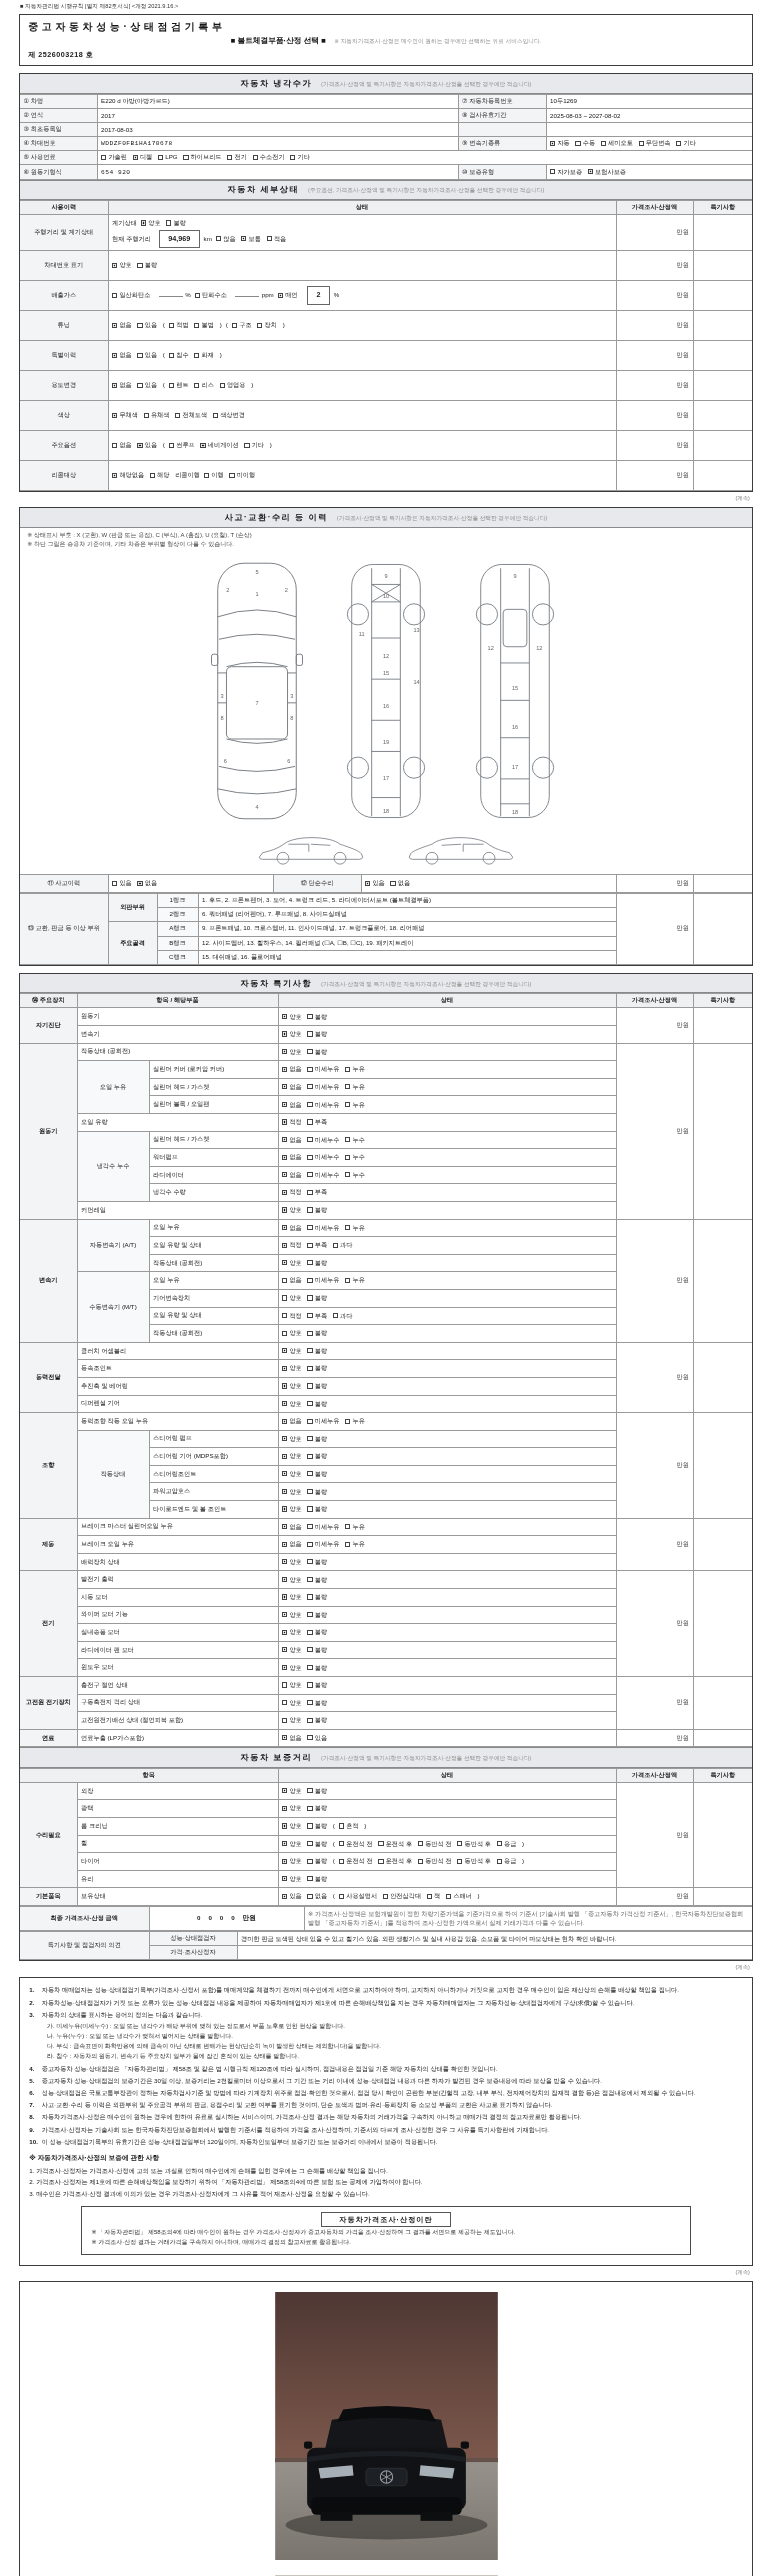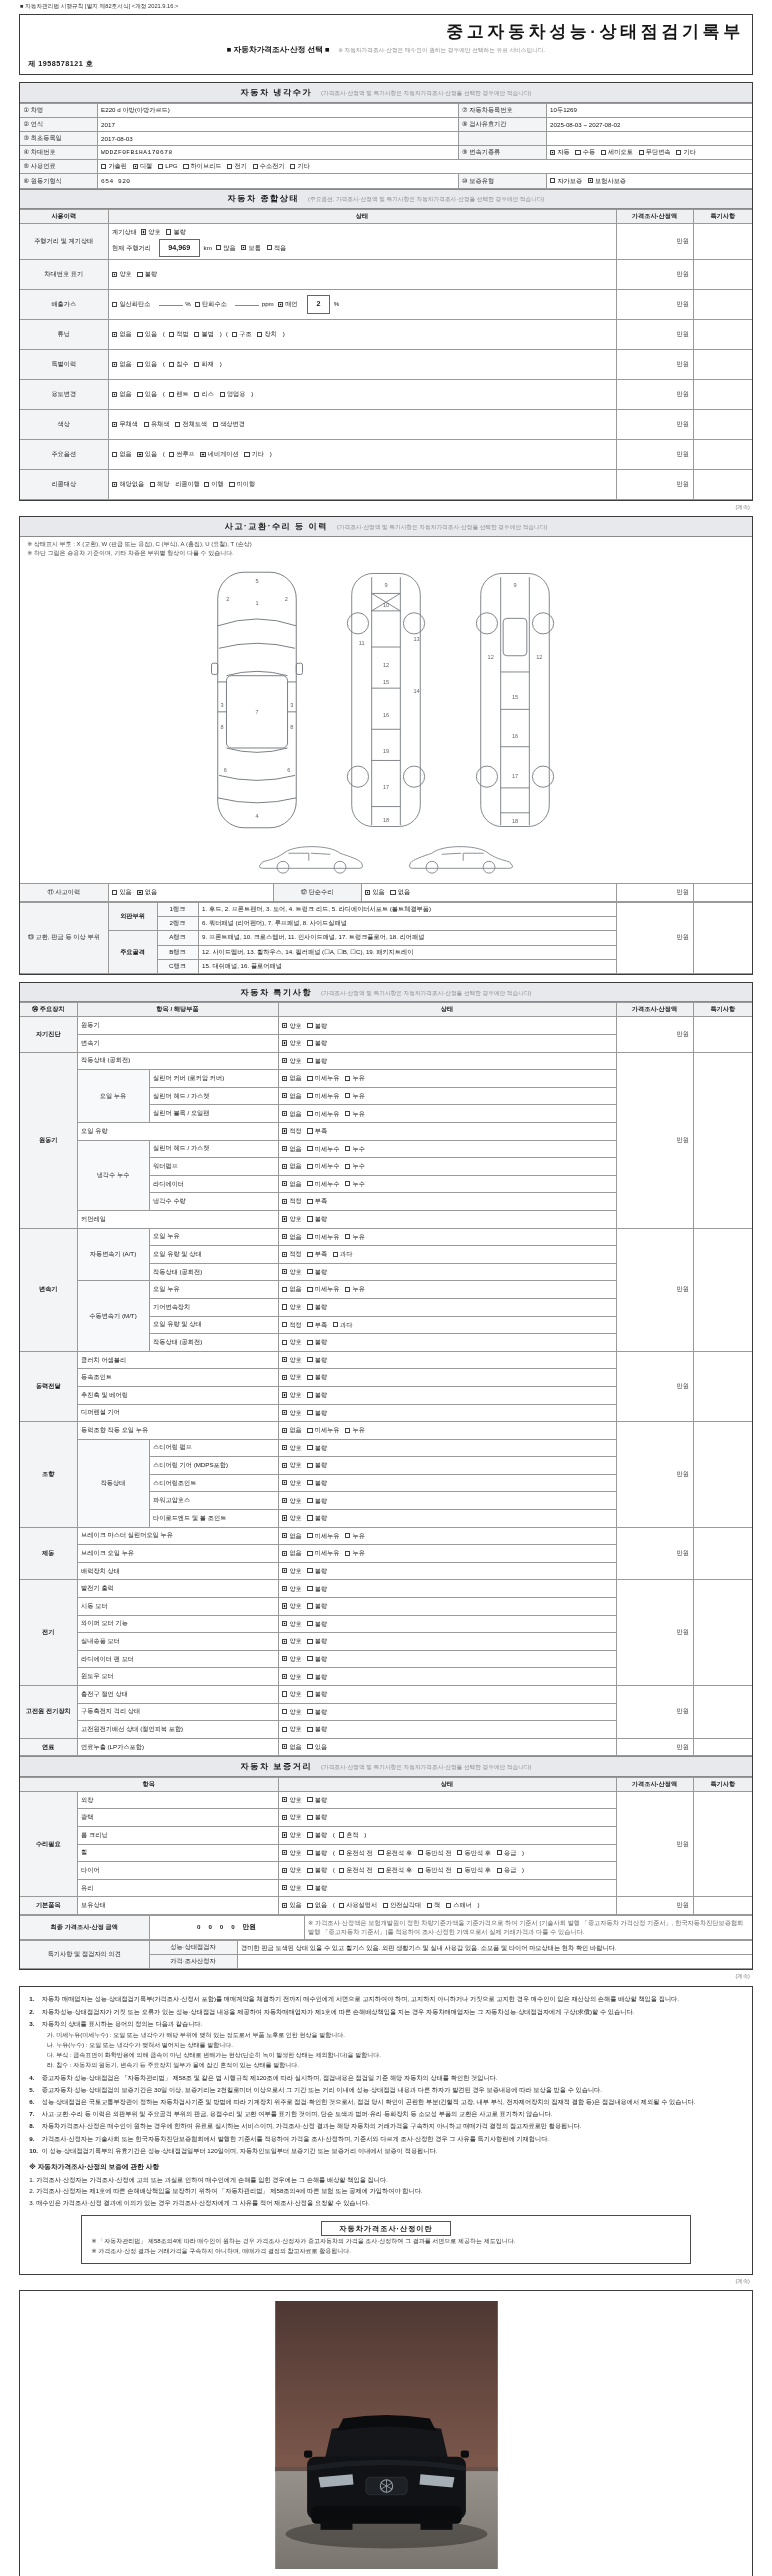--- a/index.html
+++ b/index.html
@@ -1,21 +1,21 @@
 <!DOCTYPE html>
 <html style="font-size:8.2px"><head>
 <meta charset="utf-8">
 <style>
   *{box-sizing:border-box;margin:0;padding:0;}
   body{background:#ffffff;font-family:"Liberation Sans","DejaVu Sans",sans-serif;color:#161616;}
   .page{width:734px;margin:0 auto;padding:2.1px 0 13.4px;}
   .form-ref{font-size:5.7px;color:#333;padding:1px 1px 2.6px;}
   .block{border:1px solid #3c3c3c;margin-bottom:7.2px;background:#fff;}
   .head-block{padding:4.1px 8.2px 5.2px;}
-  .title{text-align:right;font-size:17px;font-weight:bold;letter-spacing:3.6px;padding-top:1px;}
+  .title{text-align:left;font-size:10px;font-weight:bold;letter-spacing:3.6px;padding-top:1px;}
   .subtitle-row{text-align:center;margin-top:2.6px;}
   .subtitle{font-size:7.7px;font-weight:bold;}
   .subnote{font-size:5.7px;color:#8b8b8b;margin-left:6.2px;}
   .doc-no{font-size:7.2px;font-weight:bold;margin-top:3.6px;letter-spacing:0.5px;}
   .sec-head{background:#e7e9ec;border-bottom:0.5px solid #8a8a8a;border-top:0.5px solid #8a8a8a;text-align:center;font-weight:bold;font-size:8.2px;padding:3.6px 2.1px;letter-spacing:1.5px;}
   .sec-head .note{font-size:5.7px;color:#8d8d8d;font-weight:normal;letter-spacing:0;margin-left:5.2px;}
   table.t{width:100%;border-collapse:collapse;table-layout:fixed;}
   table.t td,table.t th{border:0.5px solid #9a9a9a;font-size:6.2px;padding:2.1px 3.6px;vertical-align:middle;}
   table.t tr>*:first-child{border-left:none;} table.t tr>*:last-child{border-right:none;}
   .colhead th{background:#eef0f2;font-size:6.2px;font-weight:bold;padding:2.6px;text-align:center;}
@@ -65,24 +65,24 @@
 </head>
 <body>
 
 <div class="page">
 
   <div class="form-ref">■ 자동차관리법 시행규칙 [별지 제82호서식] &lt;개정 2021.9.16.&gt;</div>
 
   <div class="block head-block">
     <div class="title">중고자동차성능·상태점검기록부</div>
     <div class="subtitle-row">
-      <span class="subtitle">■ 자동차가격조사·산정 선택 ■</span>
+      <span class="subtitle">■ 볼트체결부품·산정 선택 ■</span>
       <span class="subnote">※ 자동차가격조사·산정은 매수인이 원하는 경우에만 선택하는 유료 서비스입니다.</span>
     </div>
-    <div class="doc-no">제 1958578121 호</div>
+    <div class="doc-no">제 2526003218 호</div>
   </div>
 
   <div class="block">
     <div class="sec-head" style="border-top:none">
       <span>자동차 냉각수가</span>
       <span class="note">(가격조사·산정액 및 특기사항은 자동차가격조사·산정을 선택한 경우에만 적습니다)</span>
     </div>
     <table class="t basic-table">
       <colgroup>
           <col style="width:77px">
@@ -122,21 +122,21 @@
         <tr>
           <td class="lab">⑥ 원동기형식</td>
           <td class="val mono">654 920</td>
           <td class="lab">⑩ 보증유형</td>
           <td class="val"><span class="opt"><span class="cb"></span><span class="cb-label">자가보증</span></span><span class="opt"><span class="cb on"></span><span class="cb-label">보험사보증</span></span></td>
         </tr>
       </tbody>
     </table>
 
     <div class="sec-head">
-      <span>자동차 종합상태</span>
+      <span>자동차 세부상태</span>
       <span class="note">(주요옵션, 가격조사·산정액 및 특기사항은 자동차가격조사·산정을 선택한 경우에만 적습니다)</span>
     </div>
     <table class="t overall-table">
       <colgroup>
           <col style="width:88px">
           <col>
           <col style="width:77px">
           <col style="width:59px">
         </colgroup>
       <thead>

